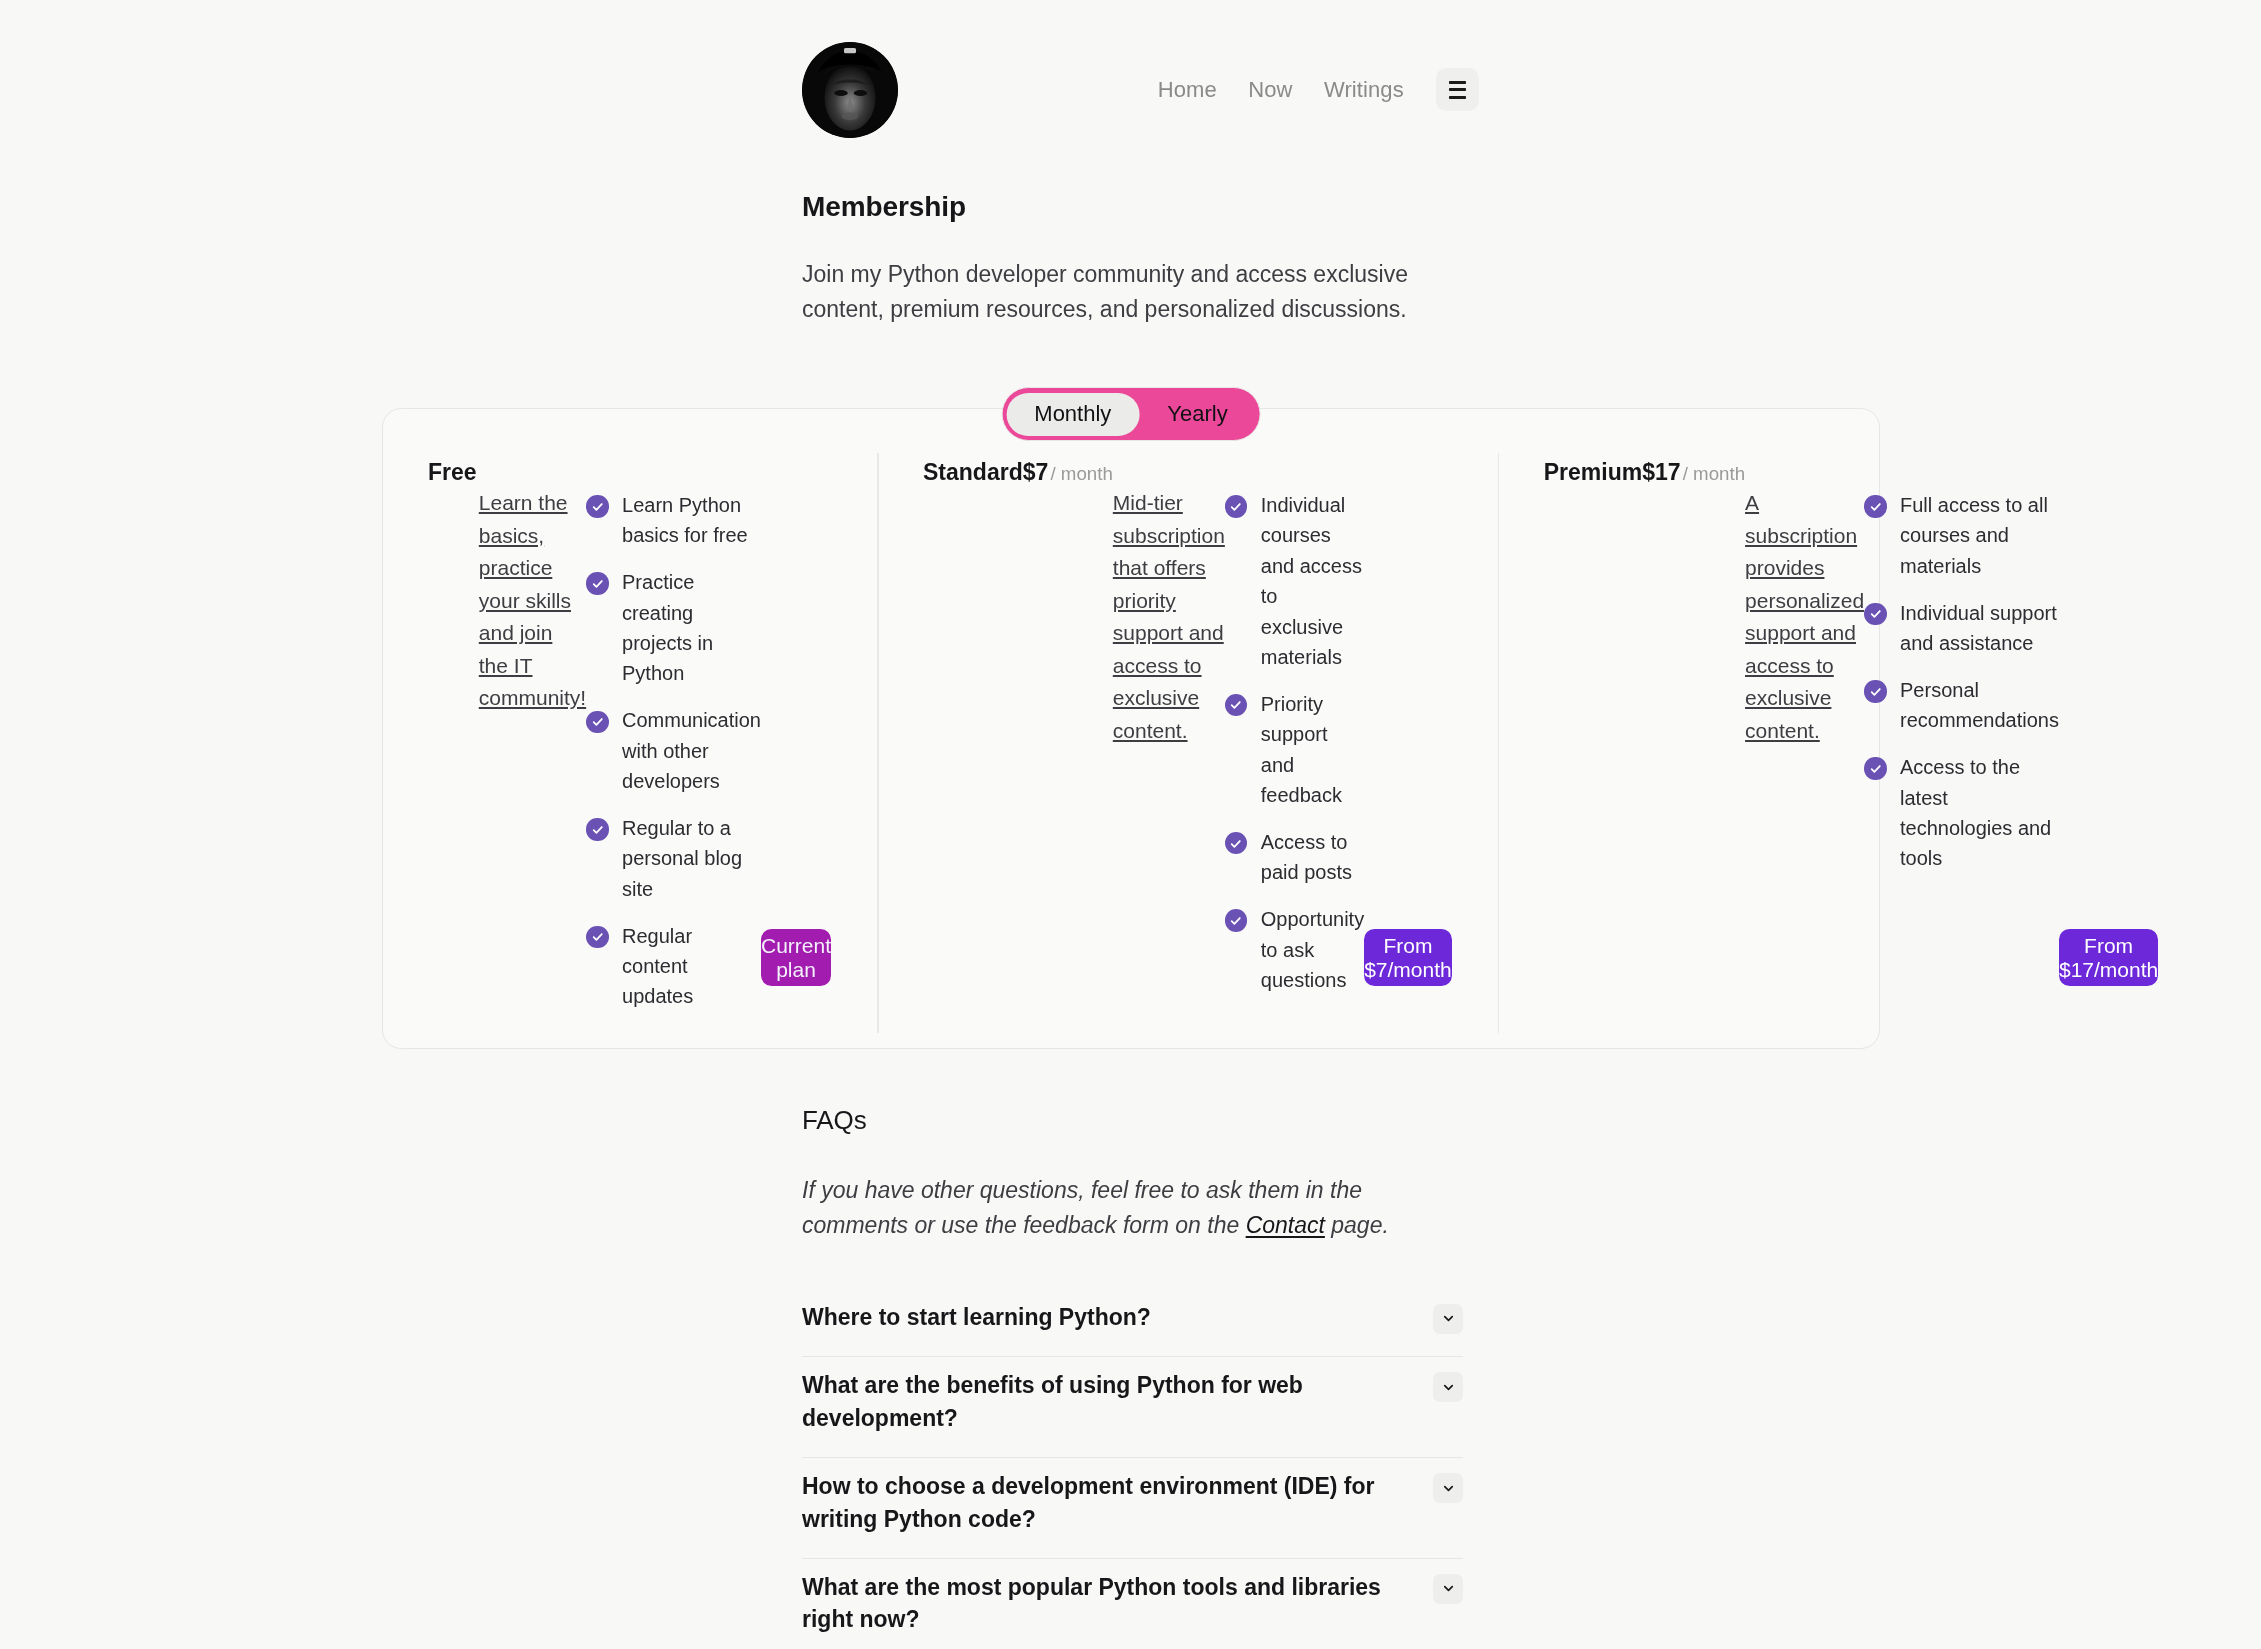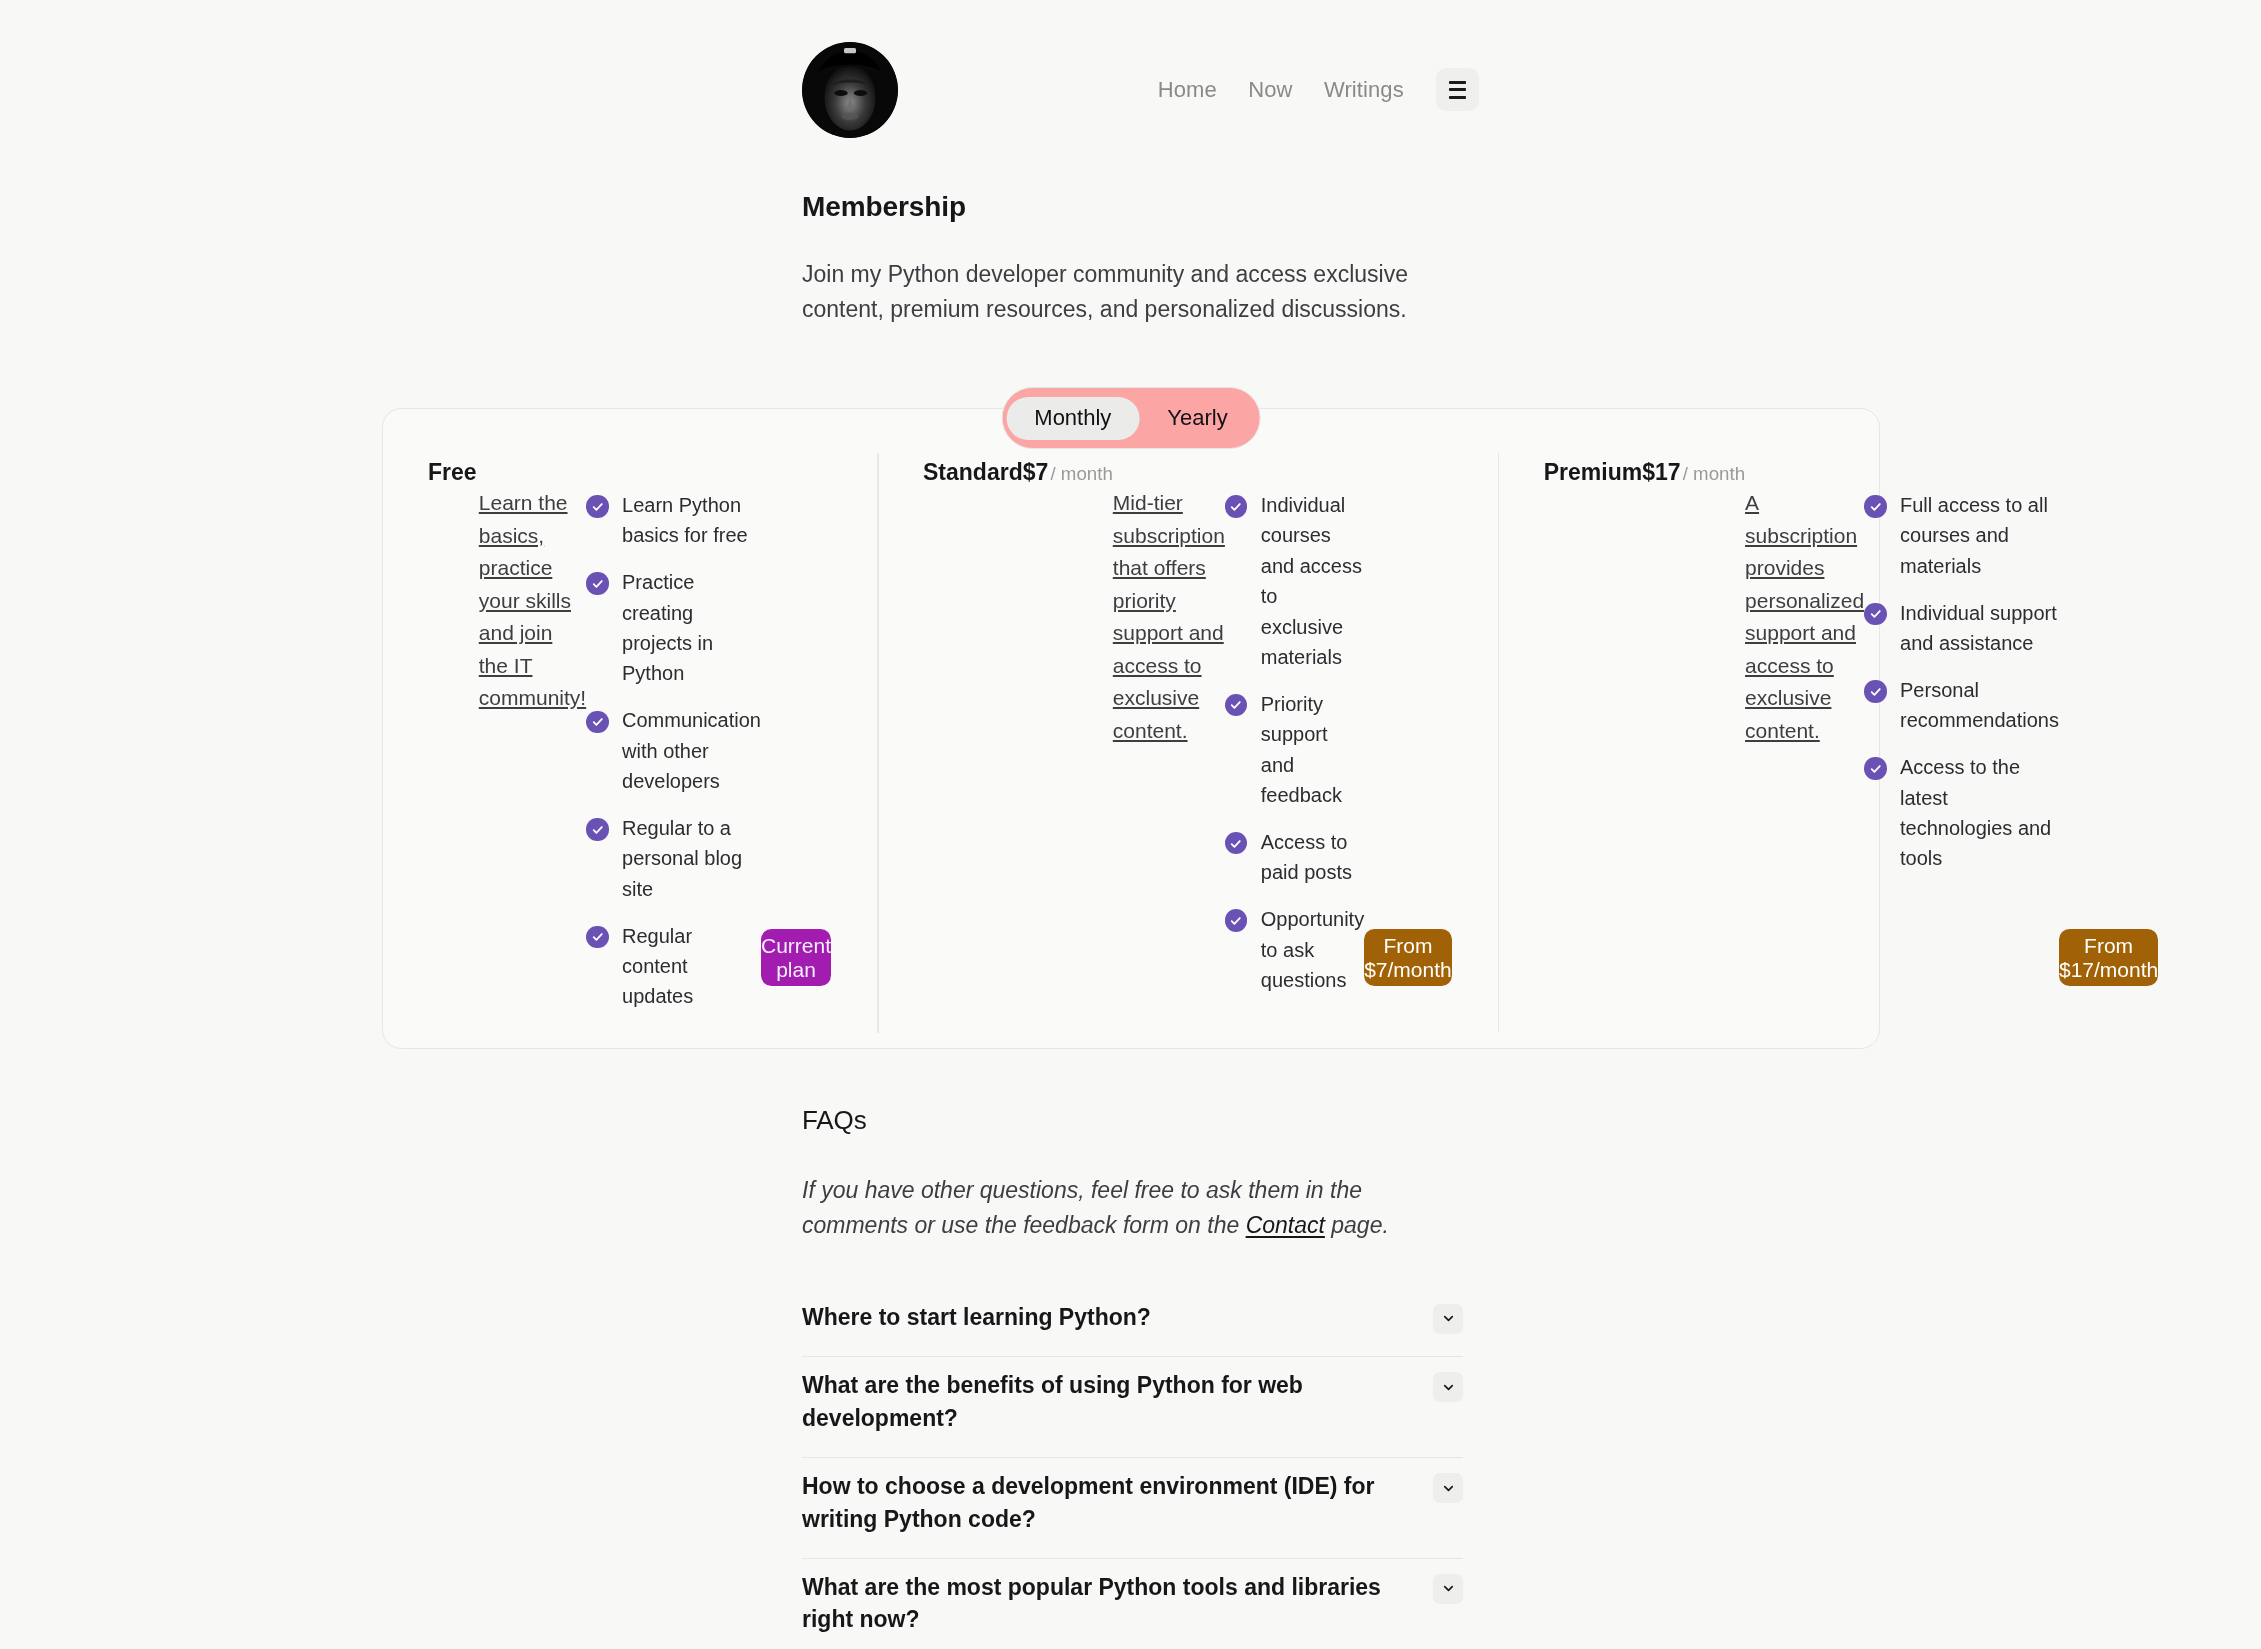--- a/index.html
+++ b/index.html
@@ -114,26 +114,26 @@
     border-radius: 19.4px;
   }
 
   .billing-toggle {
     position: absolute;
     top: -21px;
     left: 50%;
     transform: translateX(-50%);
     display: flex;
     align-items: center;
-    background: #fca5a5;
+    background: #ec4899;
     border: 1.5px solid #e7e7e5;
     border-radius: 747px;
     padding: 3.7px;
     z-index: 5;
-    height: 62px;
+    height: 54px;
   }
   .billing-opt {
     font-size: 22px;
     color: #111114;
     border: none;
     background: transparent;
     padding: 0 28px;
     height: 43px;
     border-radius: 747px;
     cursor: pointer;
@@ -229,21 +229,21 @@
 
   .plan-cta {
     margin-top: auto;
     margin-bottom: 63px;
     width: 100%;
     height: 57px;
     border: none;
     border-radius: 10.5px;
     font-size: 21px;
     color: #ffffff;
-    background: #a16207;
+    background: #6d28d9;
     cursor: pointer;
     font-family: "Liberation Sans", sans-serif;
   }
   .plan-cta.is-current {
     background: #a21caf;
     color: #f3f0fb;
     cursor: default;
   }
 
   

